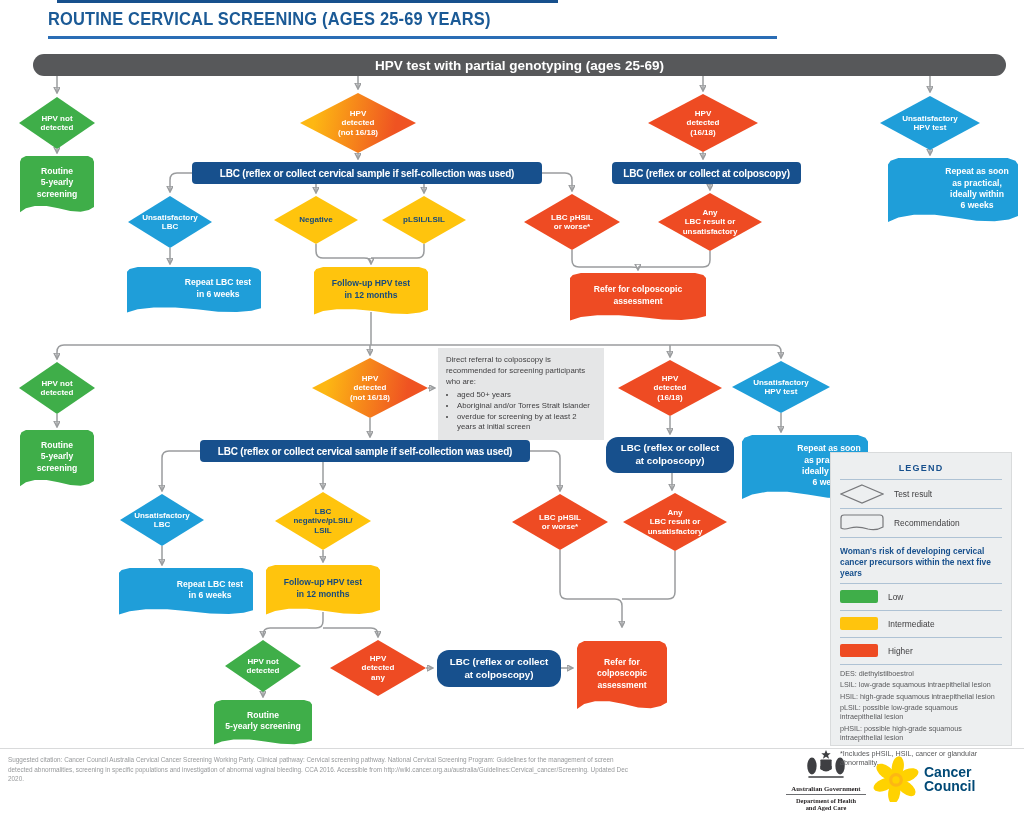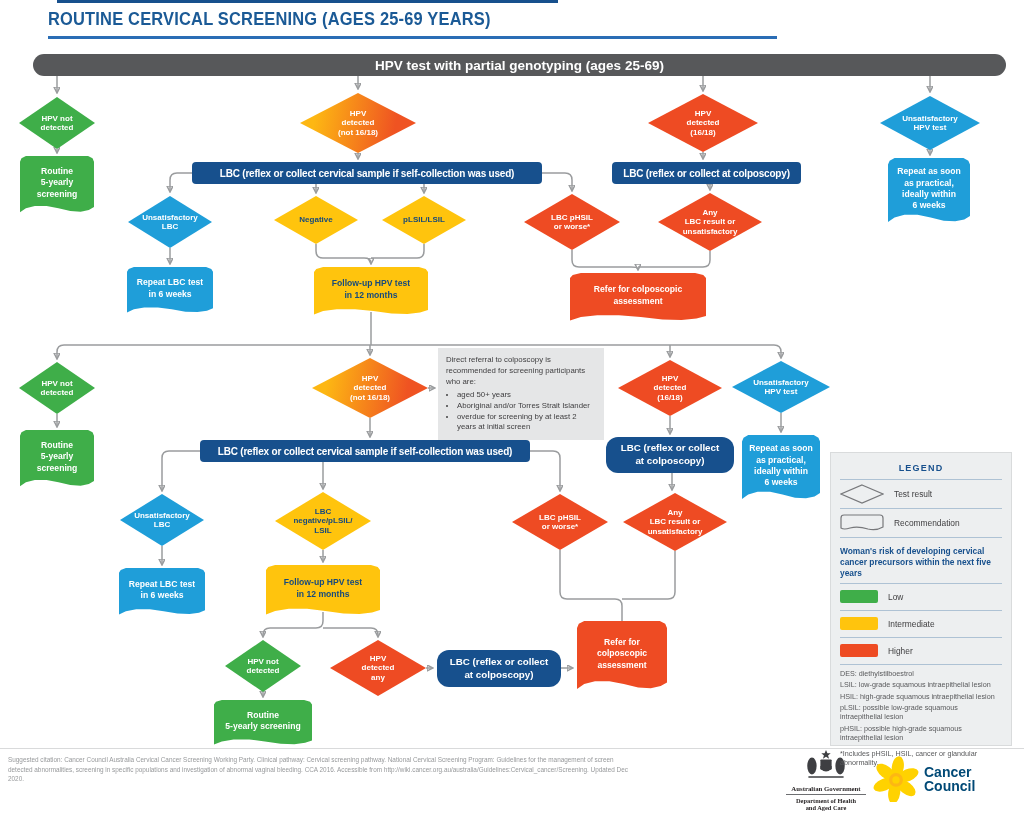--- a/index.html
+++ b/index.html
@@ -20,21 +20,21 @@
   .d-green{background:var(--green);}
   .d-cyan{background:var(--cyan);}
   .d-red{background:var(--red);}
   .d-yellow{background:var(--yellow);color:#174a7c;}
   .d-orange{background:linear-gradient(100deg,var(--orange1) 15%,var(--orange2) 80%);}
   .bar{background:var(--navy);color:#fff;border-radius:4px;font-size:10px;letter-spacing:-.2px;padding:0 3px;}
   .rbox{background:var(--navy);color:#fff;border-radius:12px;font-size:9.8px;line-height:1.3;}
   .flag{color:#fff;font-size:8.6px;line-height:1.32;padding-bottom:4px;
         clip-path:polygon(0 10%,2% 4%,8% 0,92% 0,98% 4%,100% 10%,100% 88%,93% 93%,82% 96%,68% 95%,52% 90%,36% 86%,20% 86%,8% 90%,0 97%);}
   .f-green{background:var(--green);}
-  .f-cyan{background:var(--cyan);}
+  .f-cyan{background:var(--cyan);padding-left:48px;}
   .f-red{background:var(--red);}
   .f-yellow{background:var(--yellow);color:#174a7c;}
   .notebox{position:absolute;background:var(--notebg);color:#414042;font-size:7.8px;line-height:1.4;
            padding:7px 8px;z-index:2;}
   .notebox ul{margin:2px 0 0 11px;padding:0;}
   .notebox li{margin:0;}
   .legend{position:absolute;left:830px;top:452px;width:182px;height:294px;background:var(--legendbg);
           border:1px solid #d9dbdc;box-sizing:border-box;padding:8px 9px;z-index:2;}
   .lg-title{text-align:center;color:var(--navy);font-weight:bold;font-size:9px;letter-spacing:1.2px;margin:2px 0 6px;}
   .lg-sep{height:1px;background:#aec2d4;margin:4px 0;}
@@ -186,21 +186,21 @@
 LSIL</div>
   <div class="node diamond d-red" style="left:512px;top:494px;width:96px;height:56px">LBC pHSIL
 or worse*</div>
   <div class="node diamond d-red" style="left:623px;top:493px;width:104px;height:58px">Any
 LBC result or
 unsatisfactory</div>
   <div class="node flag f-cyan" style="left:119px;top:568px;width:86px;height:44px">Repeat LBC test
 in 6 weeks</div>
   <div class="node flag f-yellow" style="left:266px;top:565px;width:114px;height:47px">Follow-up HPV test
 in 12 months</div>
-  <div class="node flag f-red" style="left:577px;top:621px;width:90px;height:66px">Refer for
+  <div class="node flag f-red" style="left:577px;top:641px;width:90px;height:66px">Refer for
 colposcopic
 assessment</div>
 
   <div class="node diamond d-green" style="left:225px;top:640px;width:76px;height:52px">HPV not
 detected</div>
   <div class="node diamond d-red" style="left:330px;top:640px;width:96px;height:56px">HPV
 detected
 any</div>
   <div class="node rbox" style="left:437px;top:650px;width:124px;height:37px">LBC (reflex or collect
 at colposcopy)</div>

